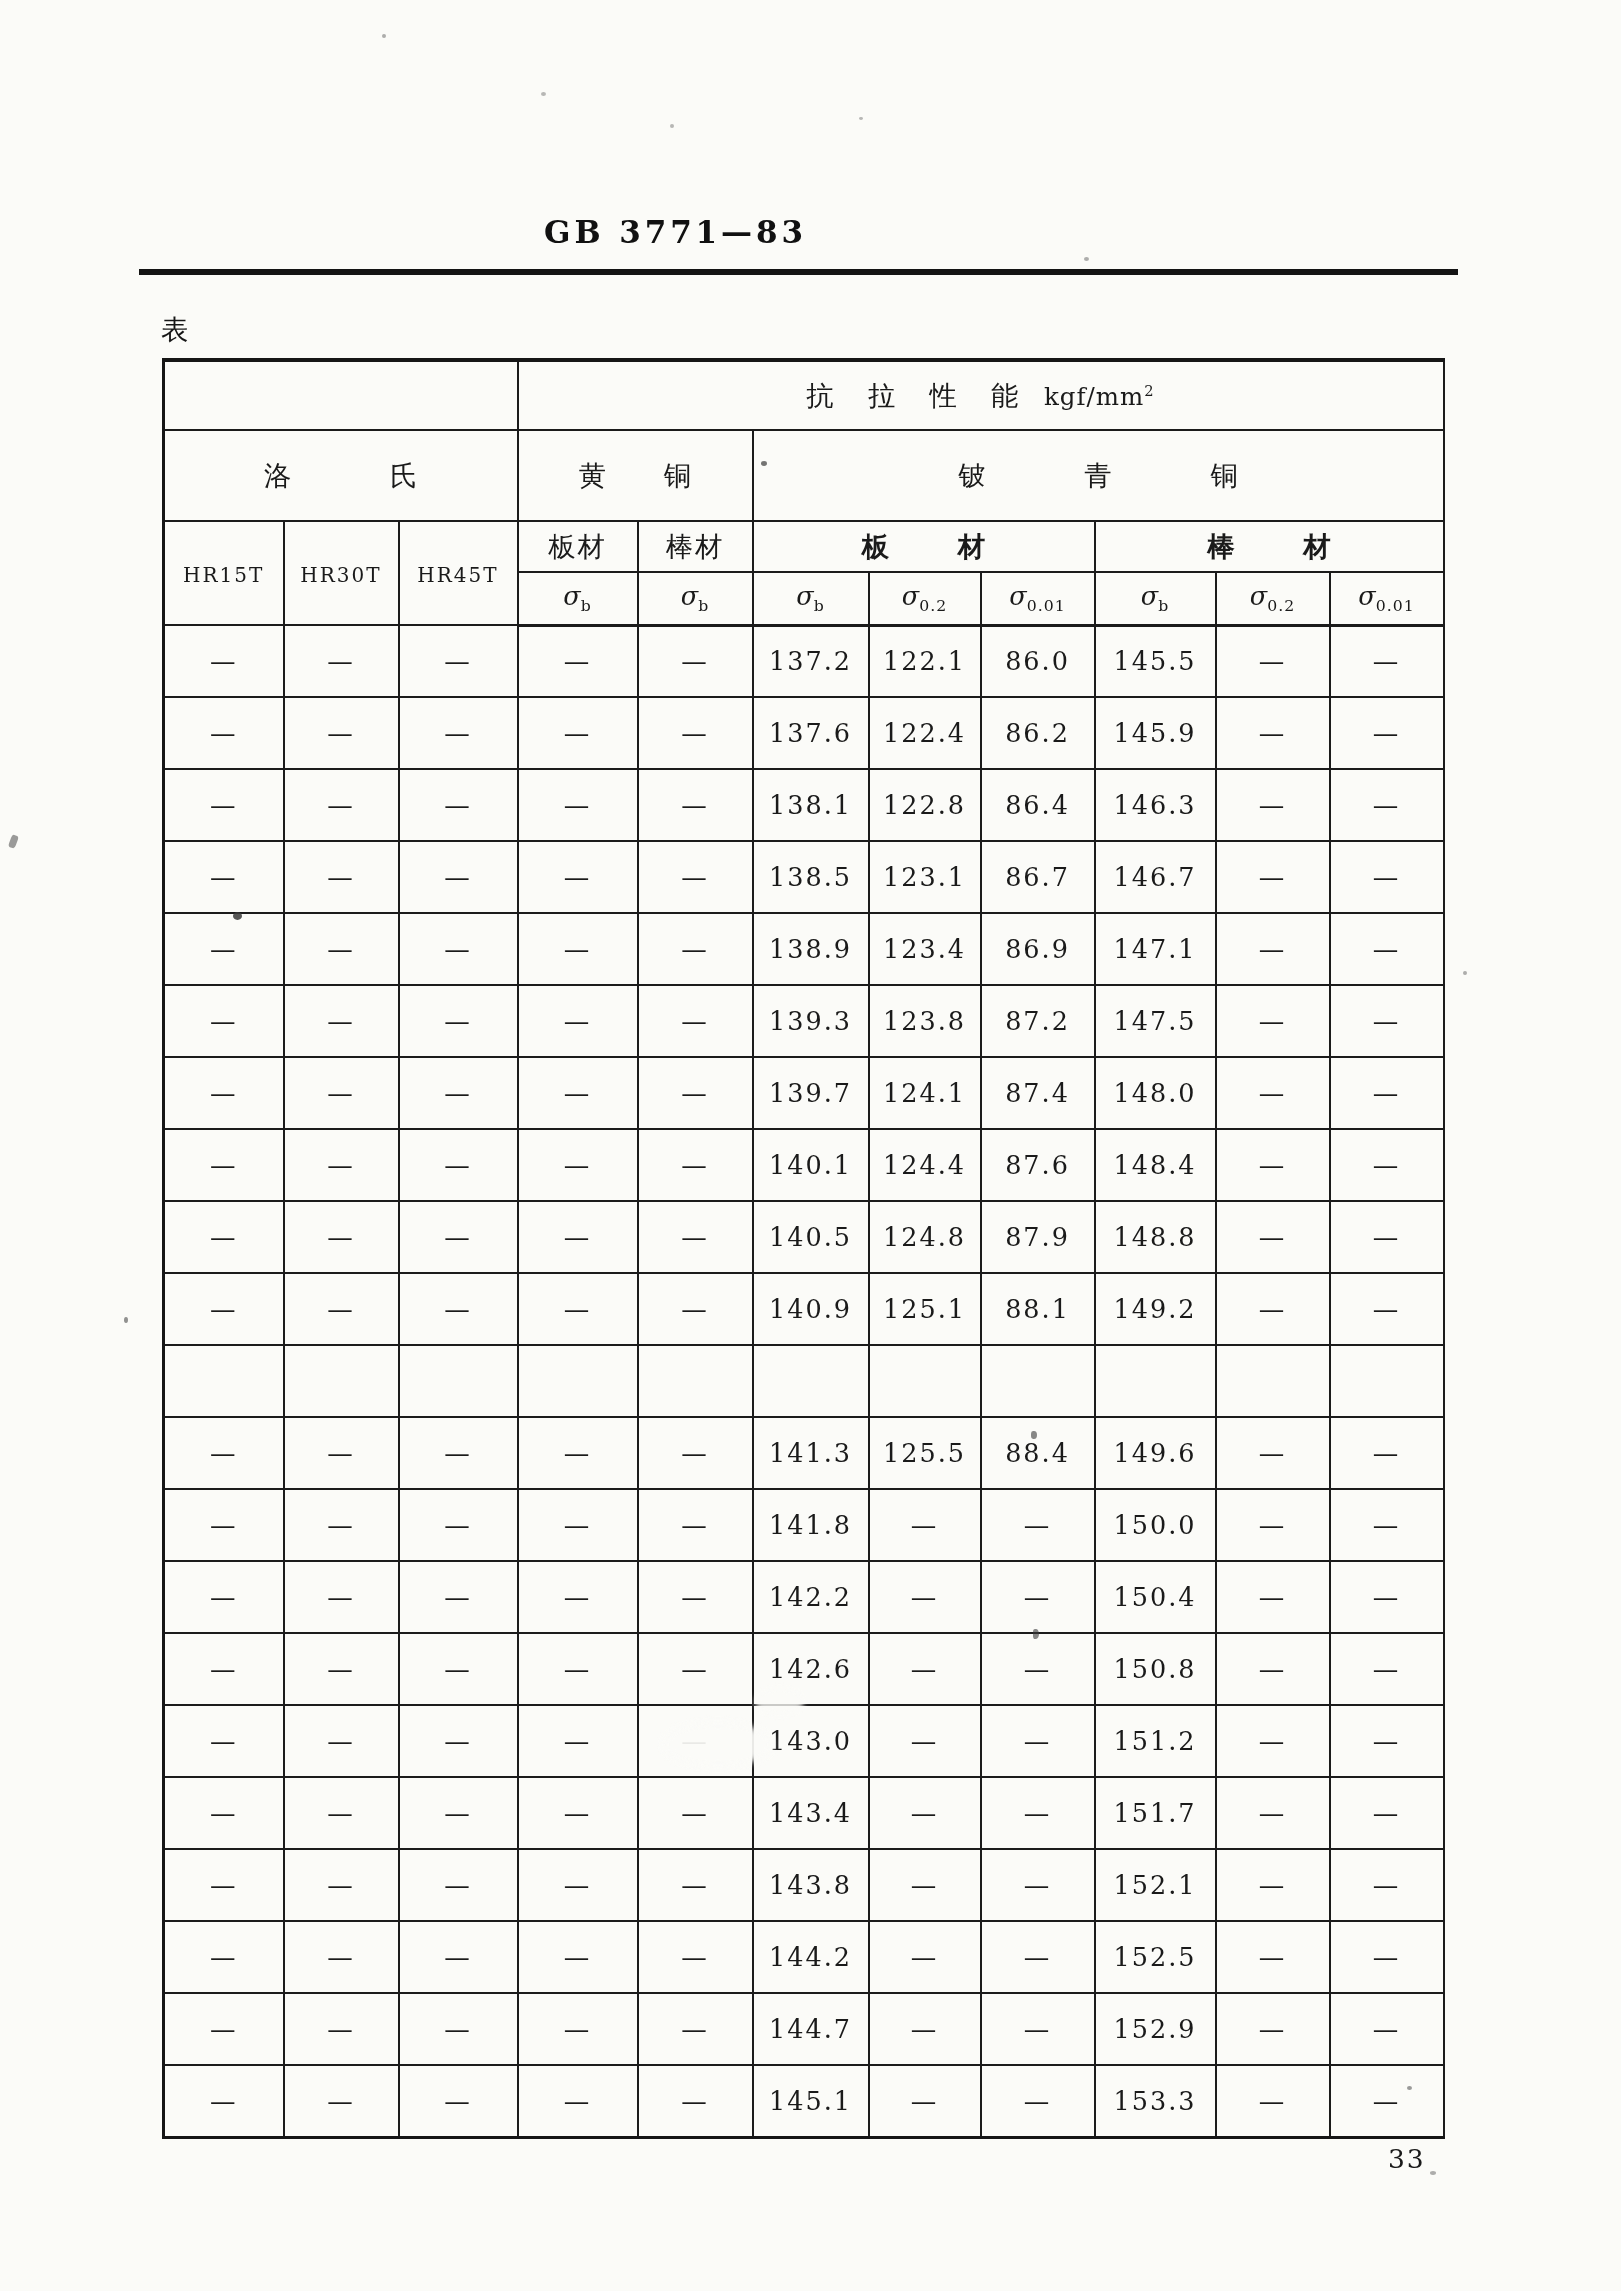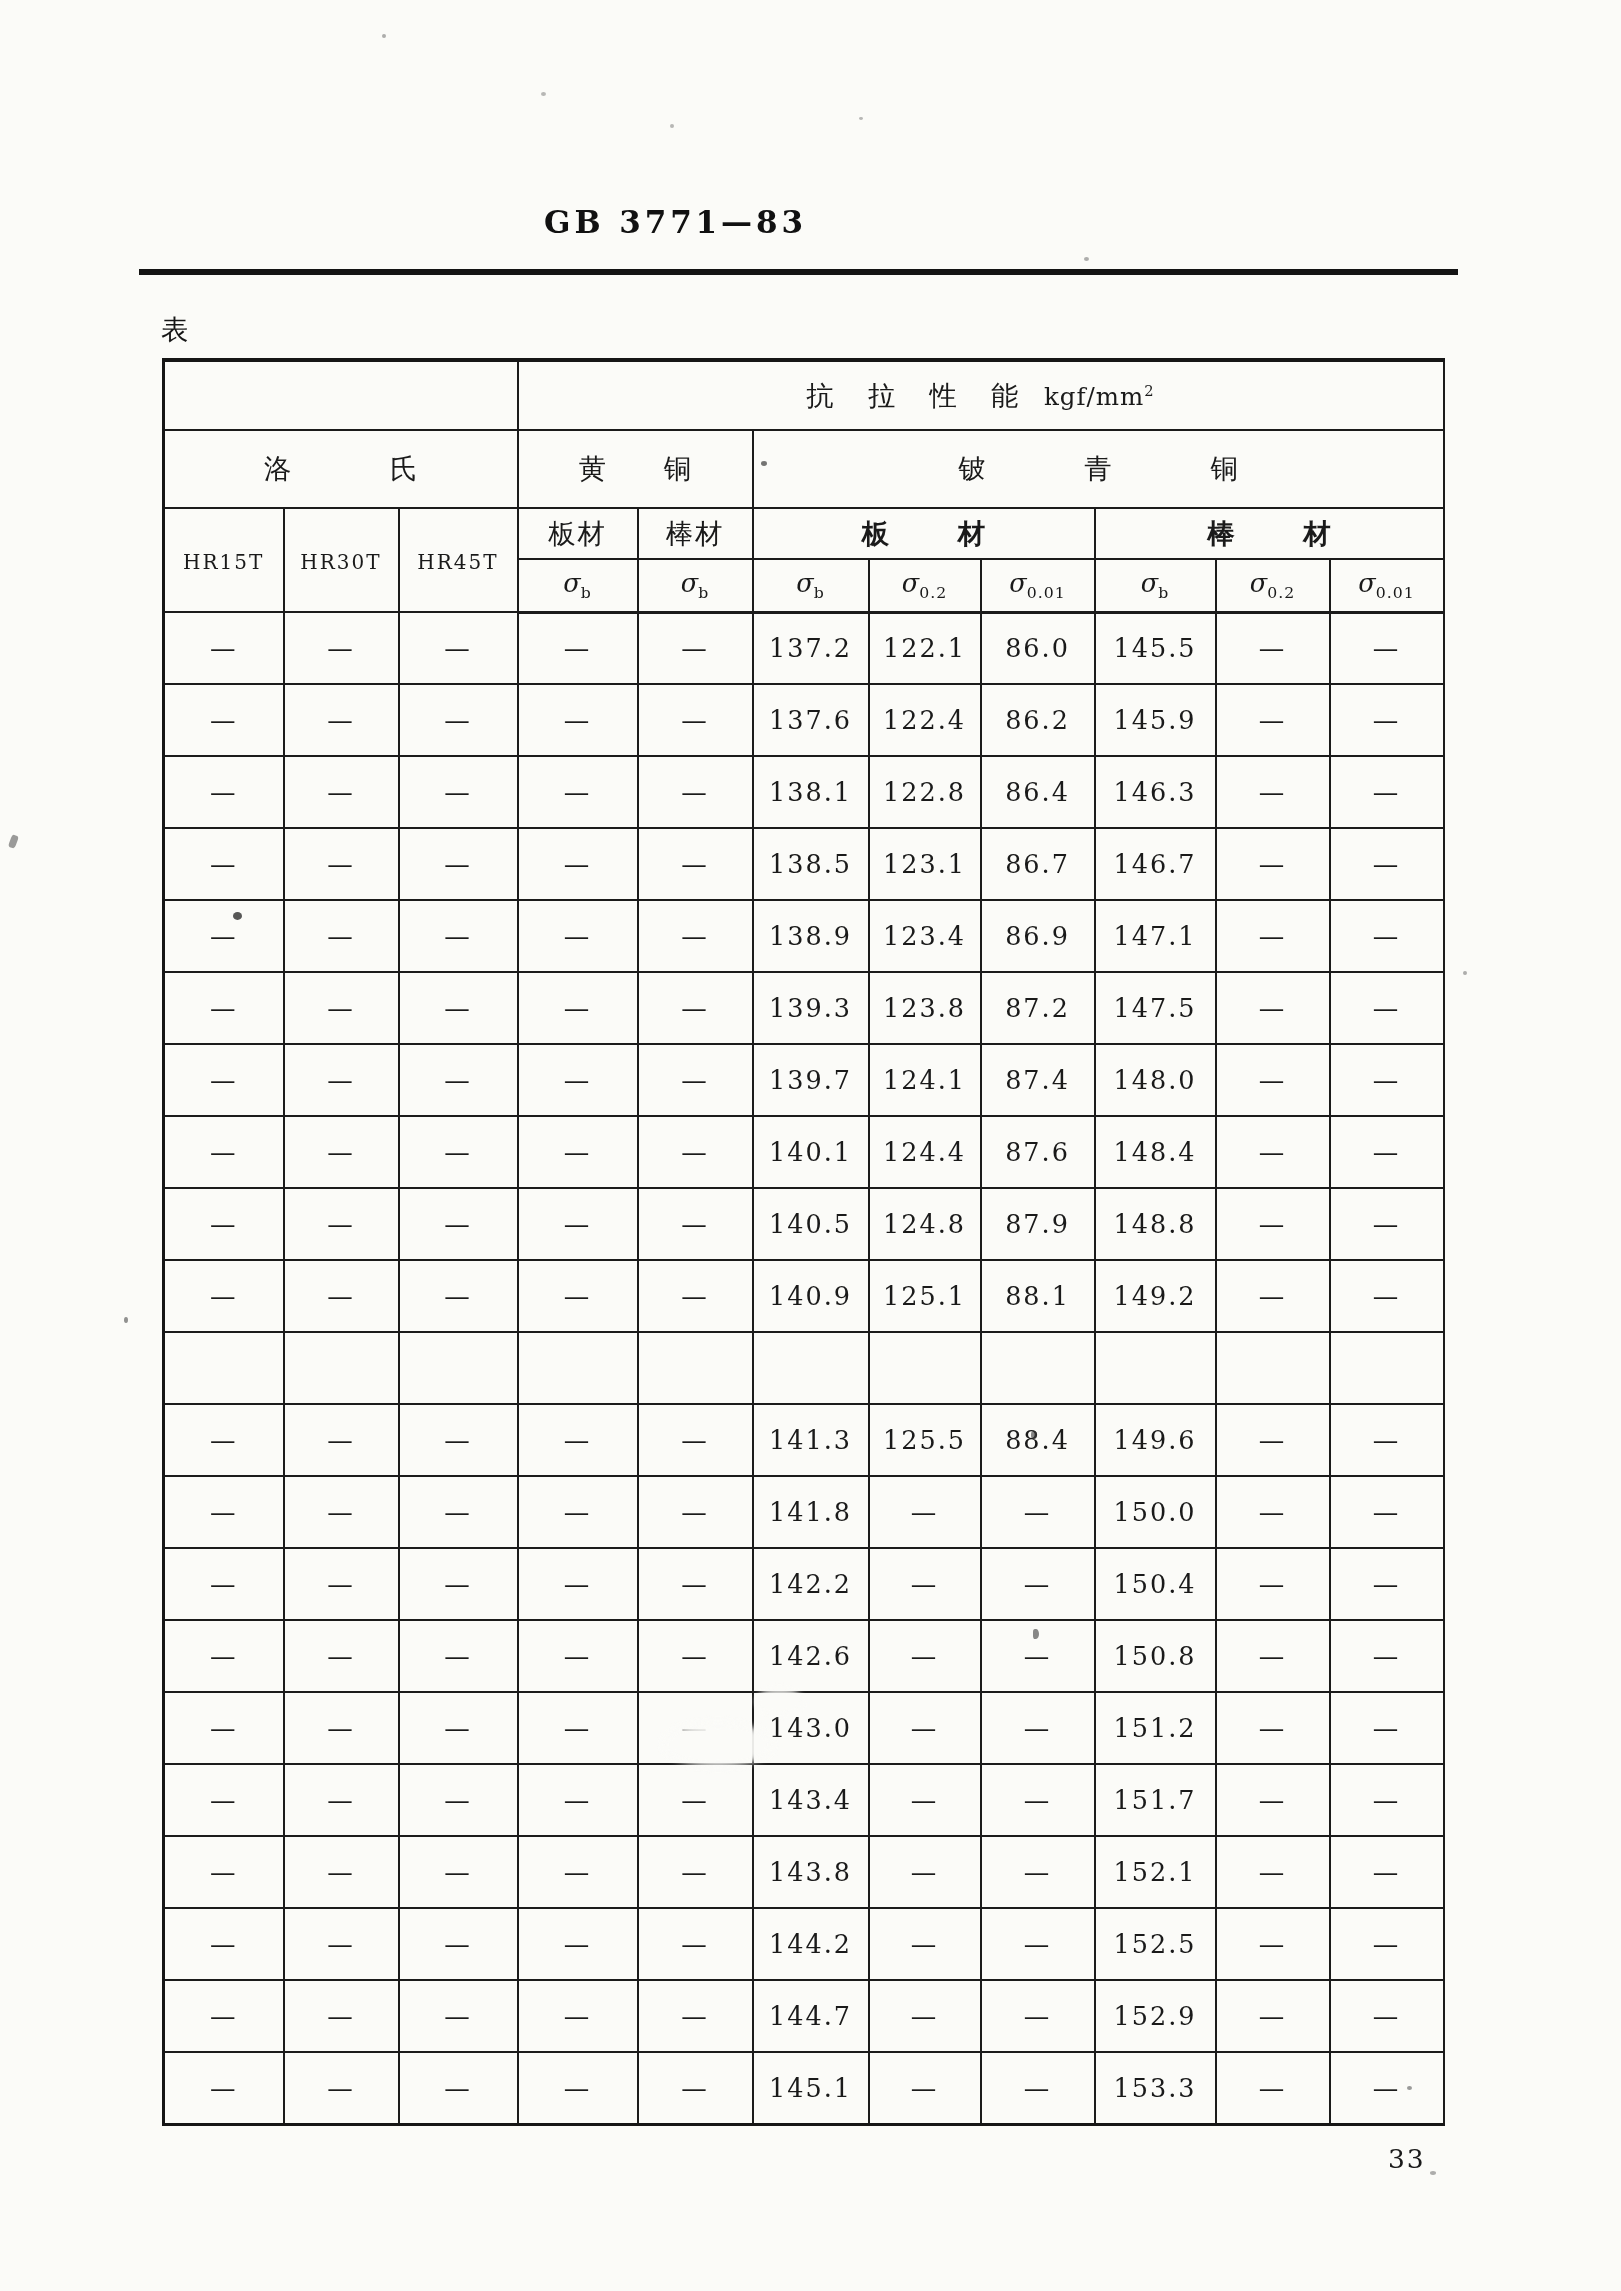--- a/index.html
+++ b/index.html
@@ -3,21 +3,21 @@
 <meta charset="utf-8">
 <style>
   html,body{margin:0;padding:0;}
   body{
     width:1621px;height:2292px;position:relative;
     background:#fbfbf8;
     font-family:"DejaVu Serif","Liberation Serif",serif;
     color:#1a1a1a;overflow:hidden;
   }
   .title{
-    position:absolute;top:204px;left:0;width:1351px;text-align:center;
+    position:absolute;top:214px;left:0;width:1351px;text-align:center;
     font-size:31px;font-weight:bold;letter-spacing:3.9px;color:#111;
   }
   .title-rule{
     position:absolute;left:139px;top:269px;width:1319px;height:5.9px;
     background:#141414;
   }
   .table-label{
     position:absolute;left:161px;top:312px;font-size:29px;color:#161616;
   }
   table.main{
@@ -26,21 +26,21 @@
     border-style:solid;border-color:#161616;
     border-width:4.9px 2.9px 3.9px 3.9px;
   }
   table.main td{
     border:2.9px solid #1b1b1b;
     text-align:center;vertical-align:middle;
     padding:0;font-size:25.5px;letter-spacing:2px;
     overflow:hidden;white-space:nowrap;
   }
   tr.hr1{height:70px;}
-  tr.hr2{height:78px;}
+  tr.hr2{height:91px;}
   tr.hr3{height:51px;}
   tr.hr4{height:53px;}
   tr.data-row{height:72px;}
   tr.hr1 td{border-bottom-width:2px;}
   tr.hr4 td{border-bottom-width:3.9px;}
   .cjk{font-size:27.4px;letter-spacing:0;}
   .sp-wide{word-spacing:90px;}
   .sp-mid{word-spacing:59px;font-weight:bold;}
   .sp-brass{word-spacing:49px;}
   .sp-tensile{word-spacing:25.5px;margin-top:16px;}

